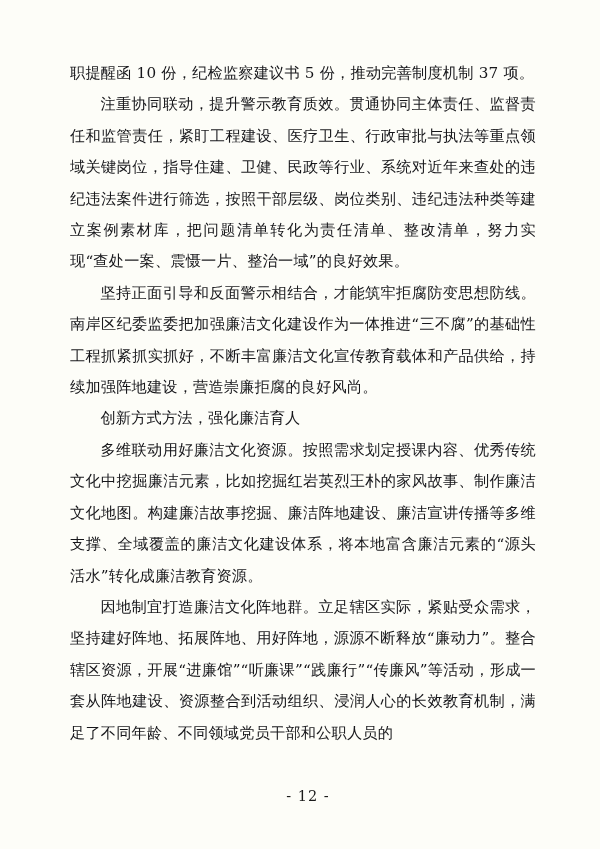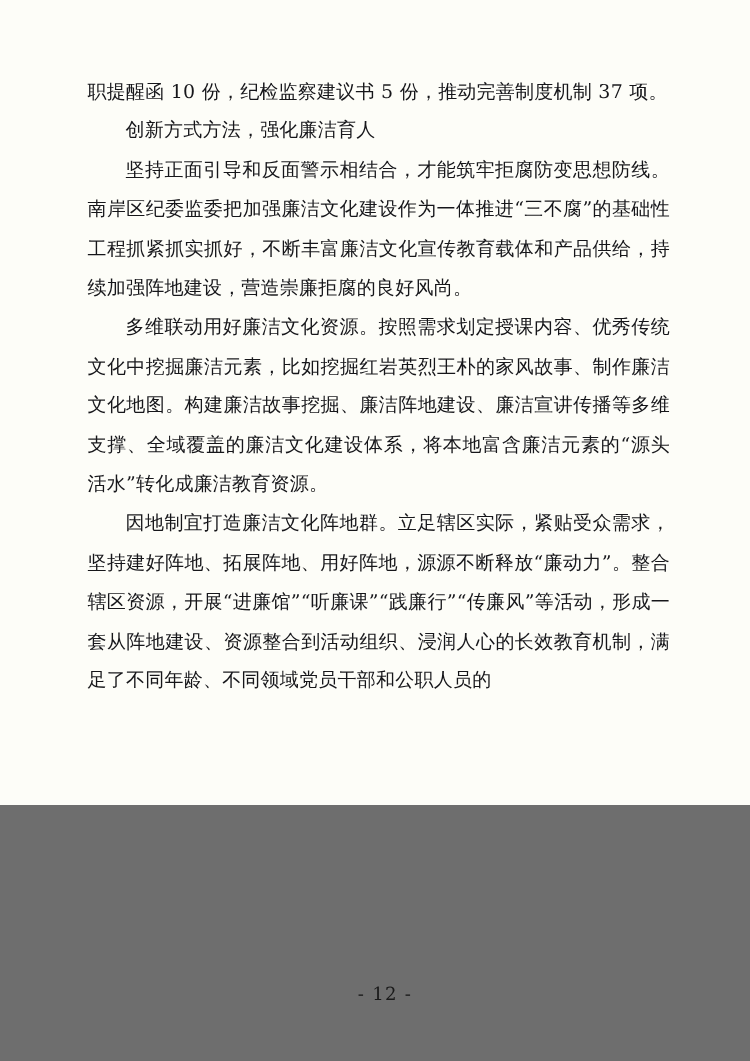--- a/index.html
+++ b/index.html
@@ -9,21 +9,21 @@
   }
   body {
     width: 600px;
     height: 849px;
     overflow: hidden;
     font-family: "DejaVu Serif", "Liberation Serif", serif;
   }
   .page {
     position: relative;
     width: 600px;
-    height: 644px;
+    height: 849px;
     background: #fdfdf8;
     box-sizing: border-box;
   }
   .page-inner {
     position: absolute;
     left: 70px;
     top: 58px;
     width: 466px;
     height: 720px;
   }
@@ -52,19 +52,20 @@
     letter-spacing: 1px;
     font-family: "DejaVu Serif", "Liberation Serif", serif;
   }
 </style>
 </head>
 <body>
 
 <div class="page">
   <div class="page-inner">
     <p class="para">职提醒函 10 份，纪检监察建议书 5 份，推动完善制度机制 37 项。</p>
+    <p class="para indent2">注重协同联动，提升警示教育质效。贯通协同主体责任、监督责任和监管责任，紧盯工程建设、医疗卫生、行政审批与执法等重点领域关键岗位，指导住建、卫健、民政等行业、系统对近年来查处的违纪违法案件进行筛选，按照干部层级、岗位类别、违纪违法种类等建立案例素材库，把问题清单转化为责任清单、整改清单，努力实现“查处一案、震慑一片、整治一域”的良好效果。</p>
+    <p class="para indent2">坚持正面引导和反面警示相结合，才能筑牢拒腐防变思想防线。南岸区纪委监委把加强廉洁文化建设作为一体推进“三不腐”的基础性工程抓紧抓实抓好，不断丰富廉洁文化宣传教育载体和产品供给，持续加强阵地建设，营造崇廉拒腐的良好风尚。</p>
     <p class="para indent2">创新方式方法，强化廉洁育人</p>
-    <p class="para indent2">坚持正面引导和反面警示相结合，才能筑牢拒腐防变思想防线。南岸区纪委监委把加强廉洁文化建设作为一体推进“三不腐”的基础性工程抓紧抓实抓好，不断丰富廉洁文化宣传教育载体和产品供给，持续加强阵地建设，营造崇廉拒腐的良好风尚。</p>
     <p class="para indent2">多维联动用好廉洁文化资源。按照需求划定授课内容、优秀传统文化中挖掘廉洁元素，比如挖掘红岩英烈王朴的家风故事、制作廉洁文化地图。构建廉洁故事挖掘、廉洁阵地建设、廉洁宣讲传播等多维支撑、全域覆盖的廉洁文化建设体系，将本地富含廉洁元素的“源头活水”转化成廉洁教育资源。</p>
     <p class="para indent2">因地制宜打造廉洁文化阵地群。立足辖区实际，紧贴受众需求，坚持建好阵地、拓展阵地、用好阵地，源源不断释放“廉动力”。整合辖区资源，开展“进廉馆”“听廉课”“践廉行”“传廉风”等活动，形成一套从阵地建设、资源整合到活动组织、浸润人心的长效教育机制，满足了不同年龄、不同领域党员干部和公职人员的</p>
   </div>
   <div class="footer">- 12 -</div>
 </div>
 
 </body></html>

